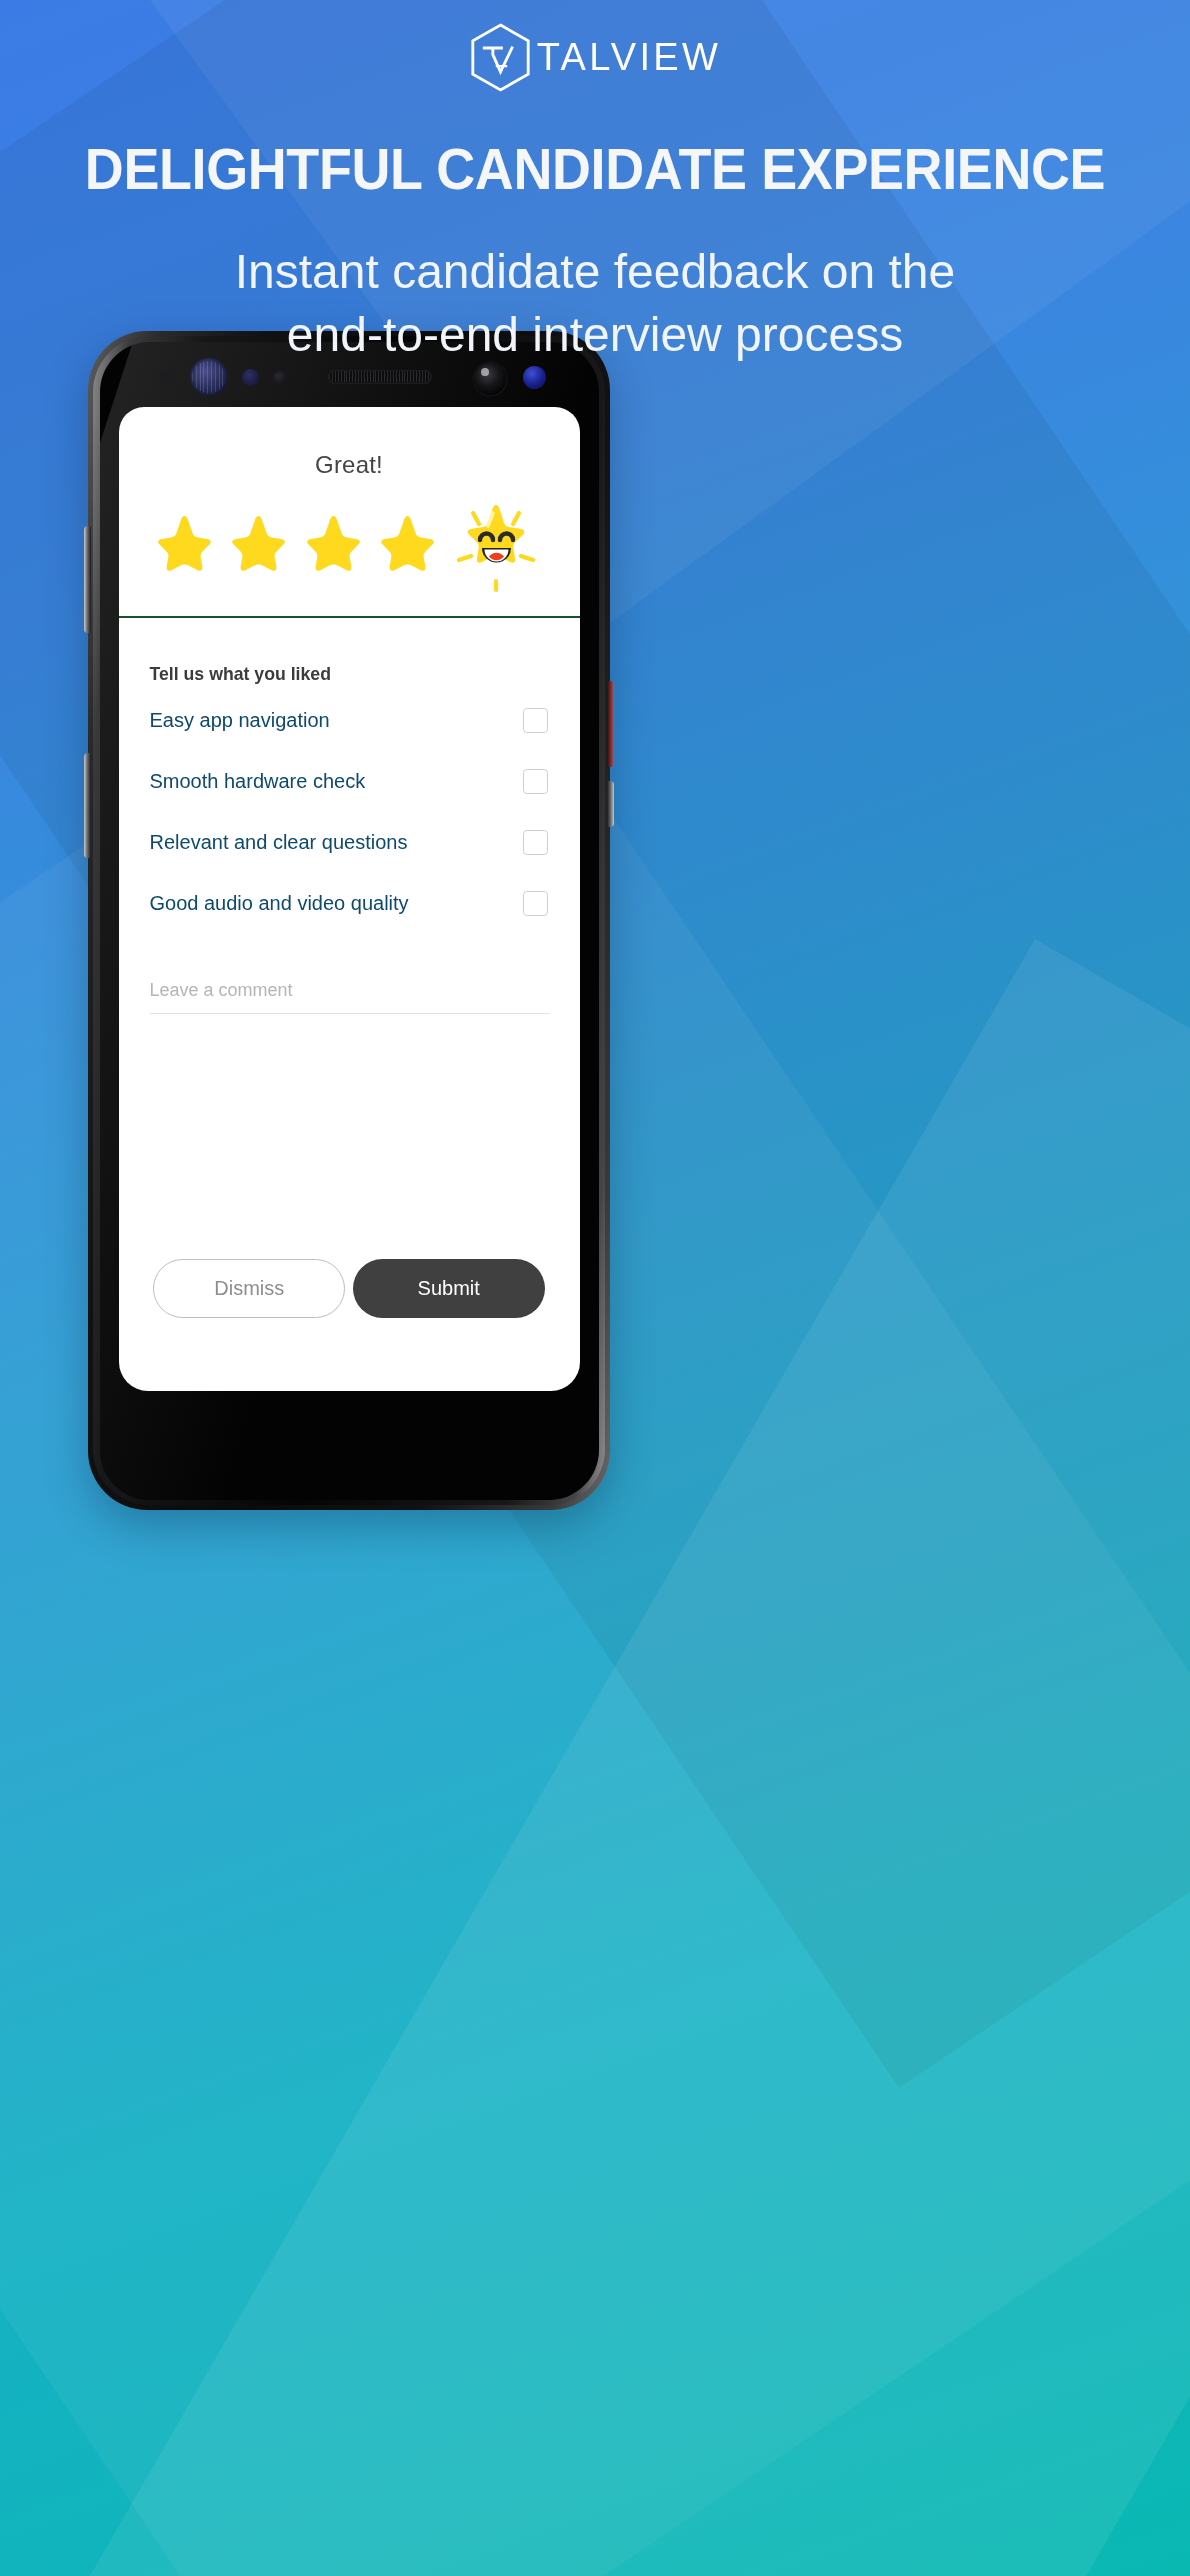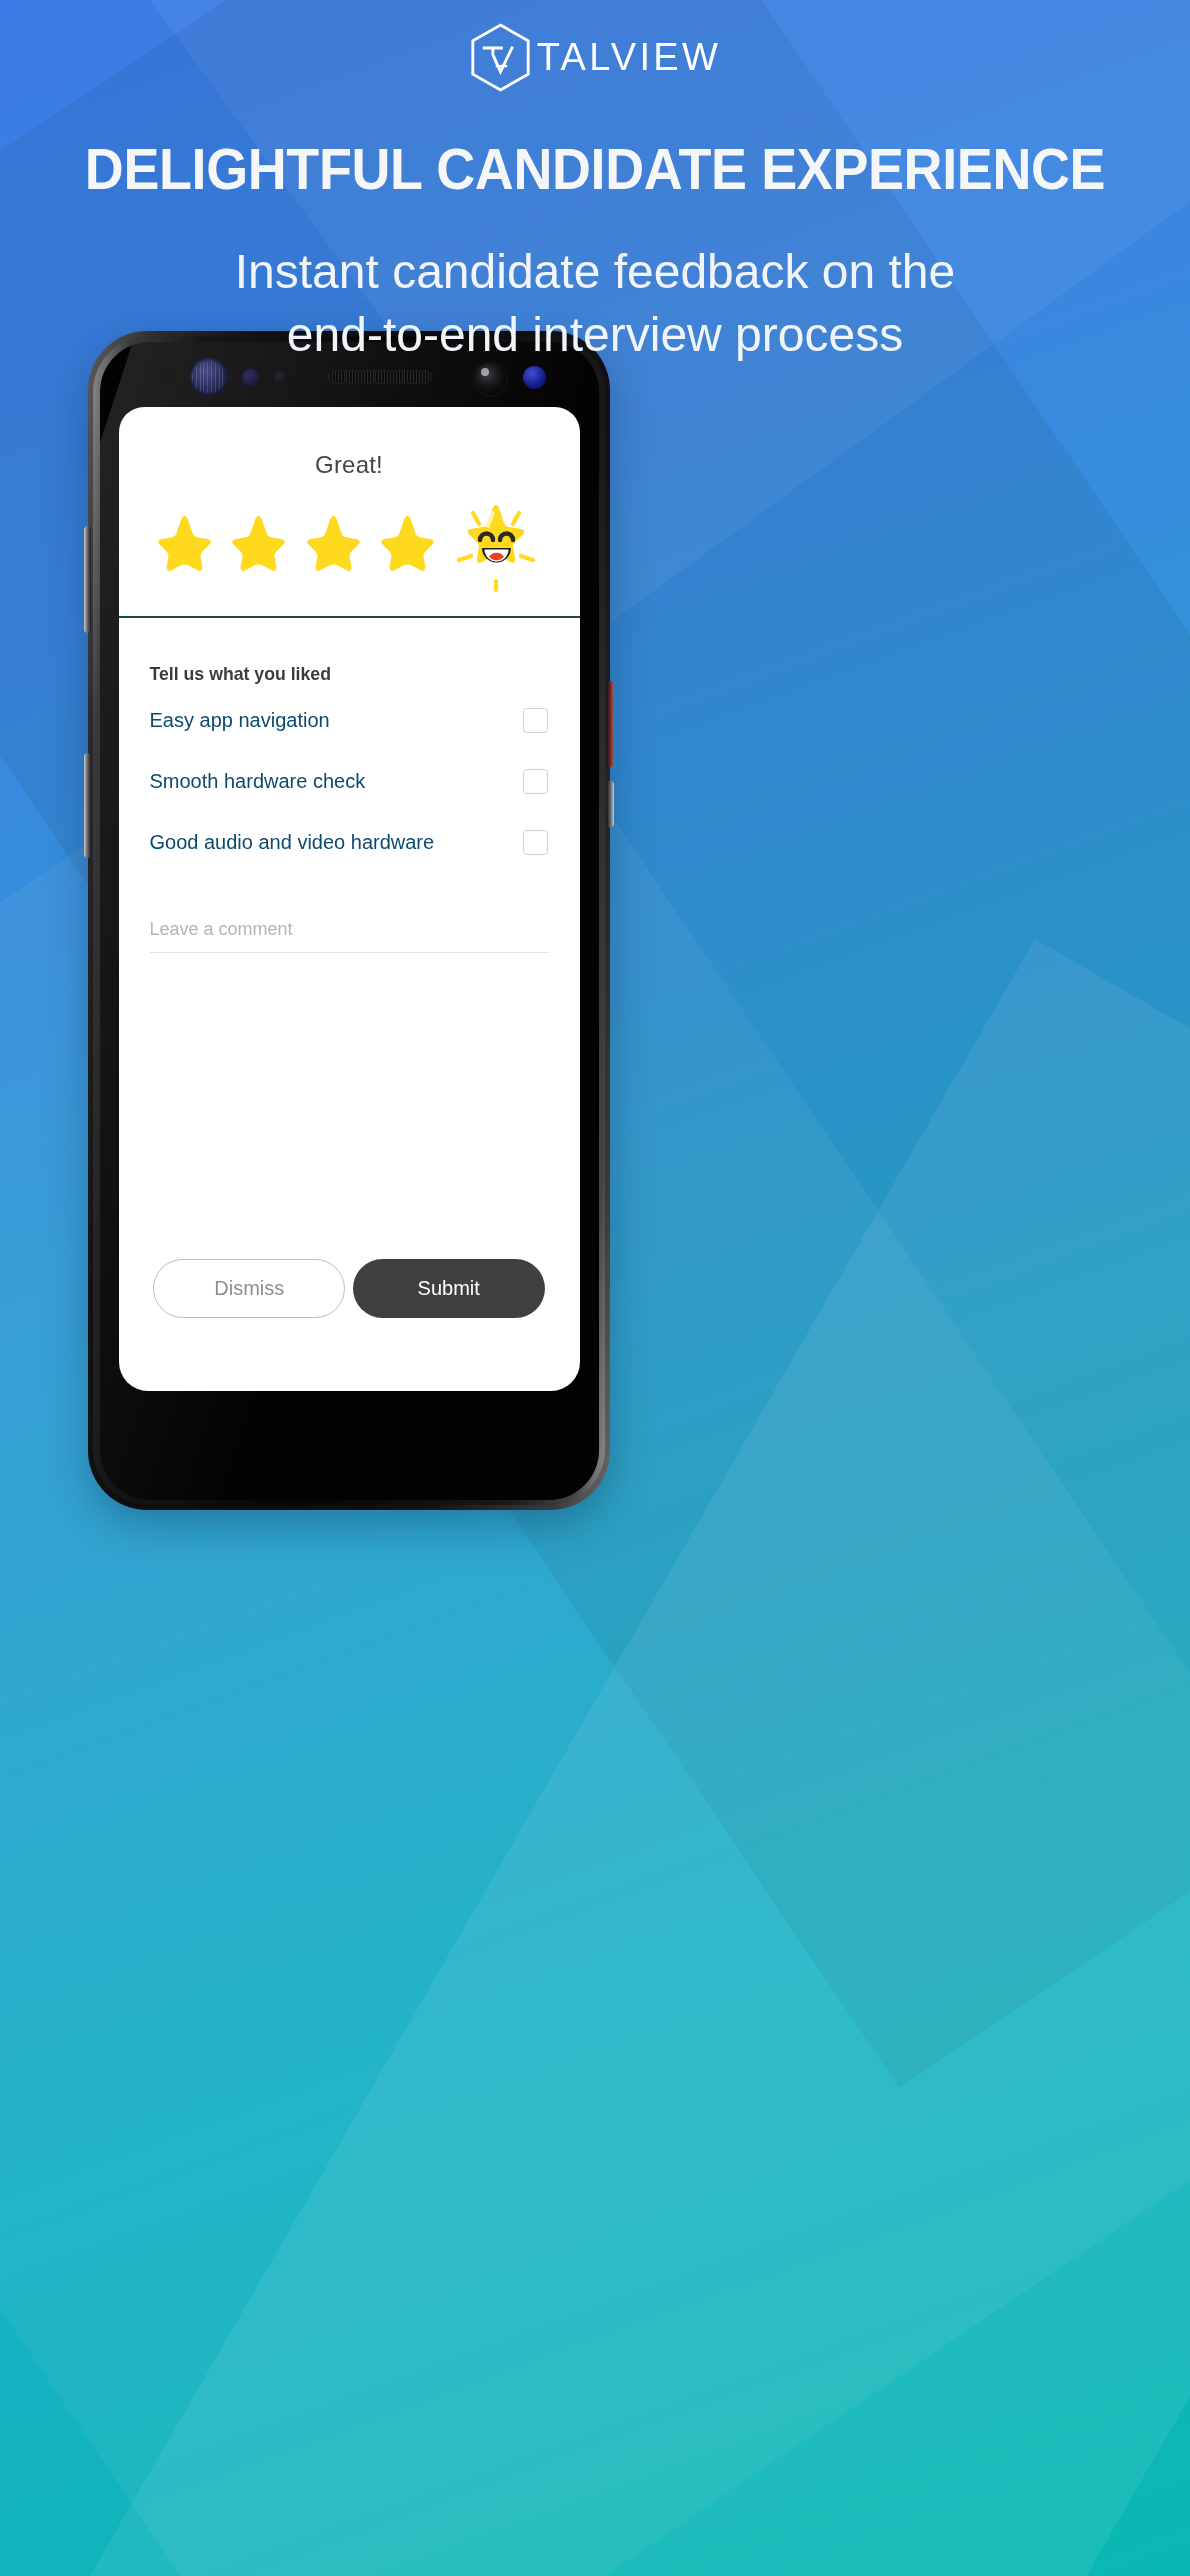--- a/index.html
+++ b/index.html
@@ -409,23 +409,27 @@
         <div class="check-row">
           <span class="check-label">Easy app navigation</span>
           <span class="checkbox"></span>
         </div>
 
         <div class="check-row">
           <span class="check-label">Smooth hardware check</span>
           <span class="checkbox"></span>
         </div>
 
-
         <div class="check-row">
-          <span class="check-label">Good audio and video hardware</span>
+          <span class="check-label">Relevant and clear questions</span>
+          <span class="checkbox"></span>
+        </div>
+
+        <div class="check-row">
+          <span class="check-label">Good audio and video quality</span>
           <span class="checkbox"></span>
         </div>
 
         <div class="comment-wrap">
           <input class="comment-input" type="text" placeholder="Leave a comment" style="">
         </div>
 
         <div class="actions">
           <button class="btn btn-dismiss">Dismiss</button>
           <button class="btn btn-submit">Submit</button>

